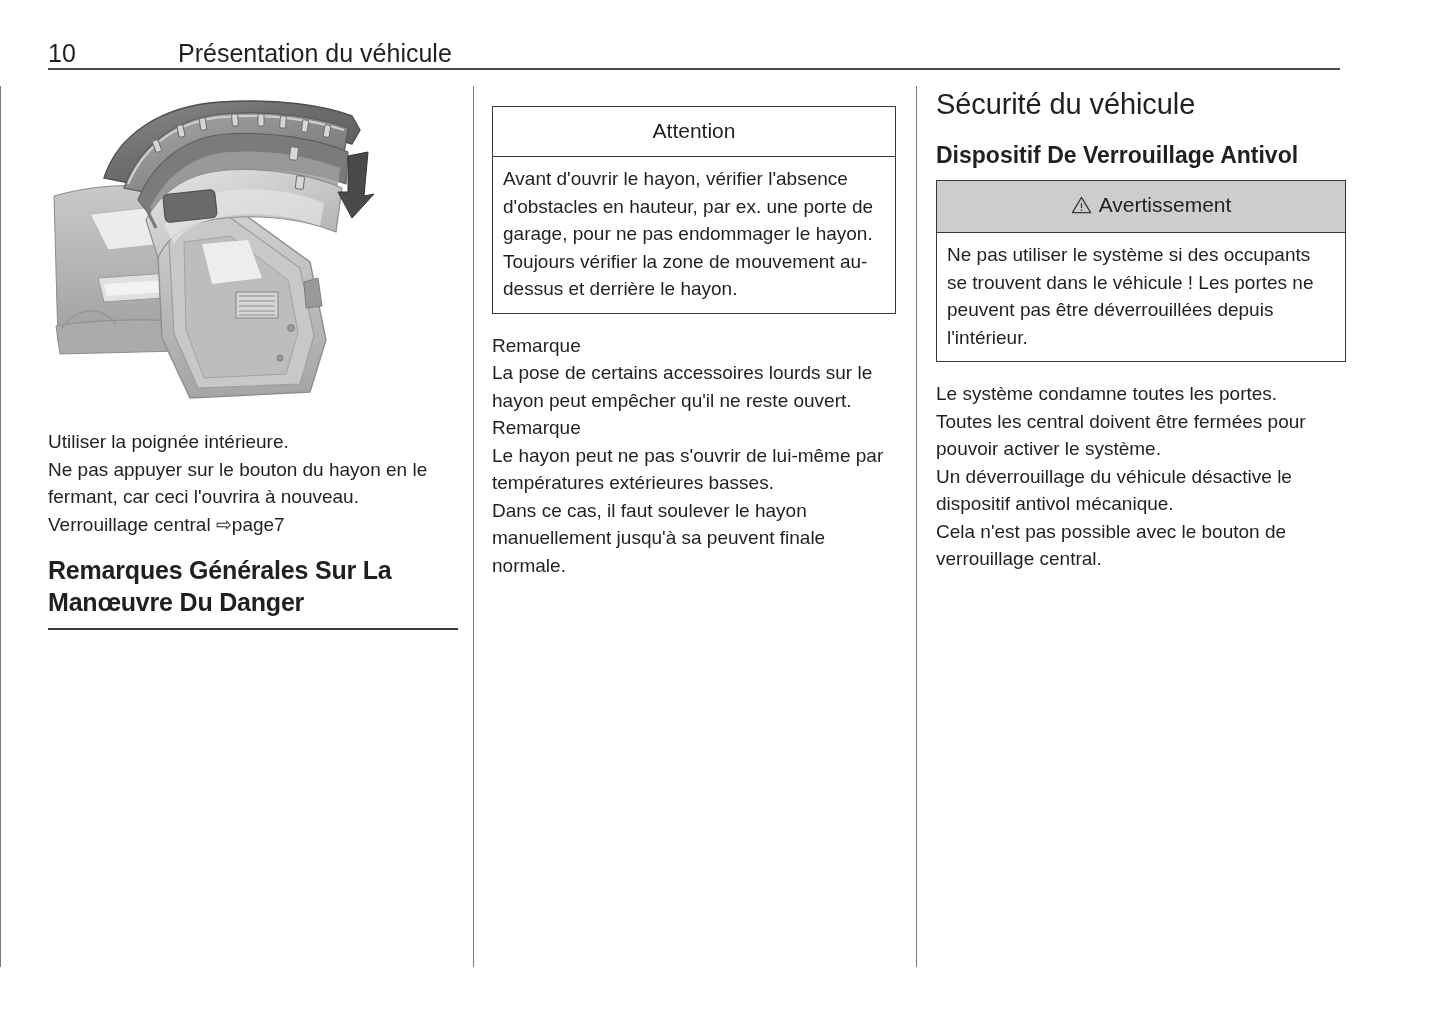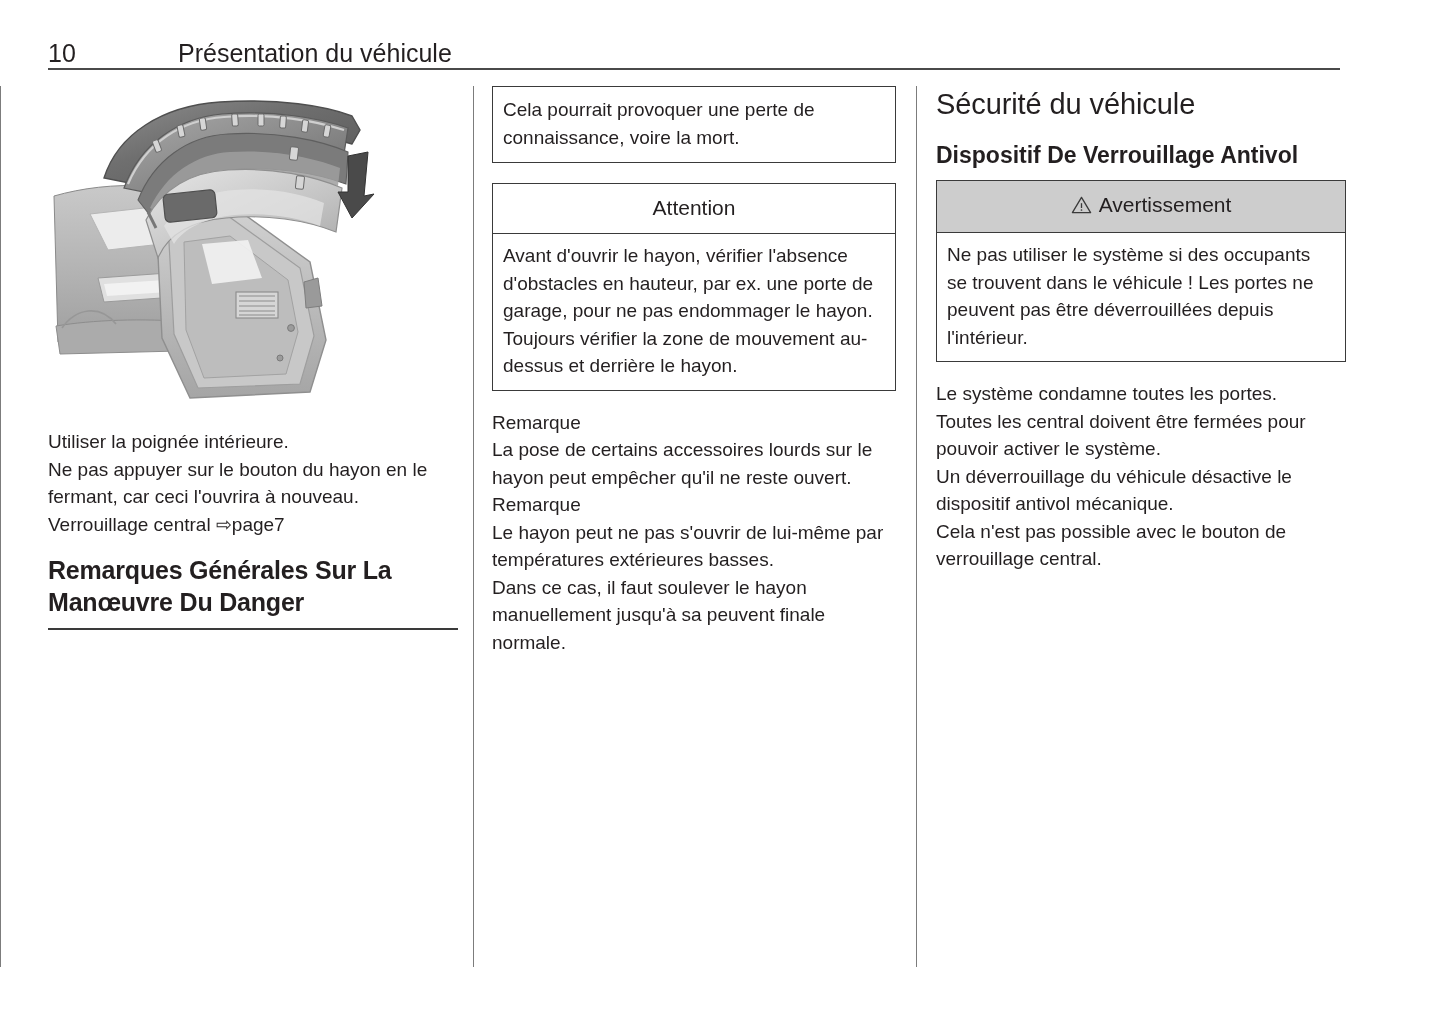--- a/index.html
+++ b/index.html
@@ -264,23 +264,20 @@
 
     <h2 class="sub-title-bold">Remarques Générales Sur La Manœuvre Du Danger</h2>
 
     <div class="box">
     </div>
 
   </div>
 
   <div class="col col-mid">
 
-    <div class="box">
-      <div class="box-body plain">Cela pourrait provoquer une perte de connaissance, voire la mort.</div>
-    </div>
 
     <div class="gap-20"></div>
 
     <div class="box">
       <div class="box-head white">Attention</div>
       <div class="box-body">Avant d'ouvrir le hayon, vérifier l'absence d'obstacles en hauteur, par ex. une porte de garage, pour ne pas endommager le hayon. Toujours vérifier la zone de mouvement au-dessus et derrière le hayon.</div>
     </div>
 
     <div class="gap-18"></div>
 

